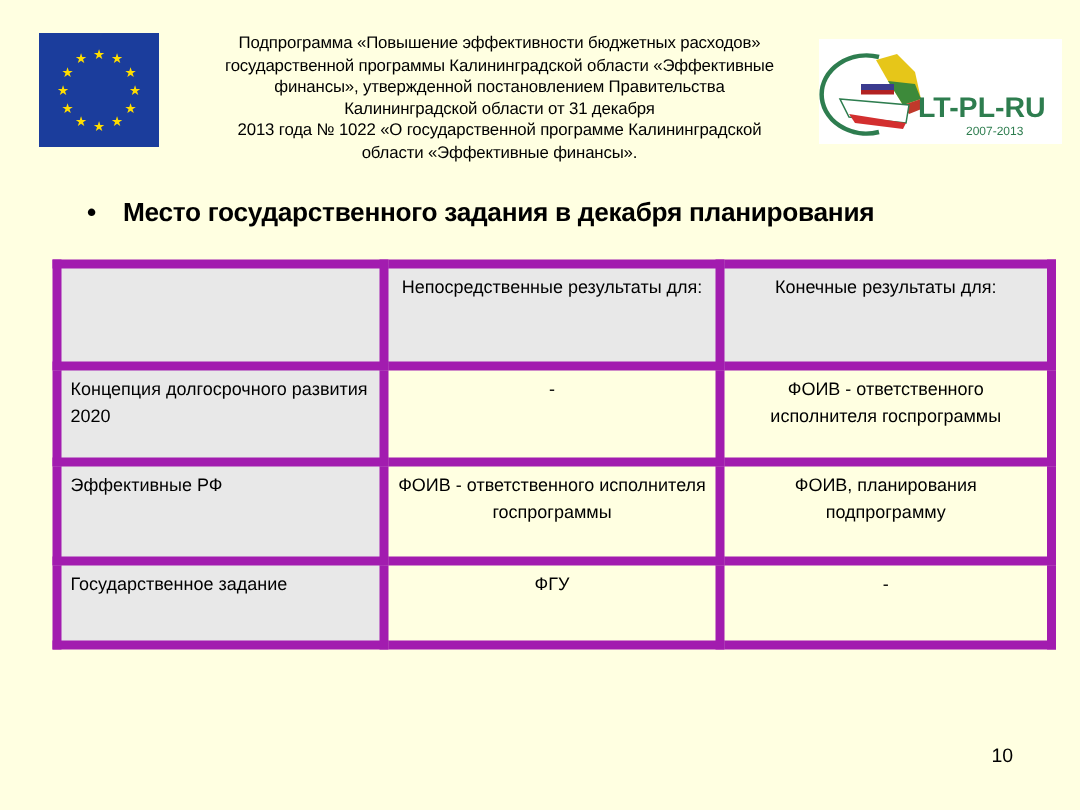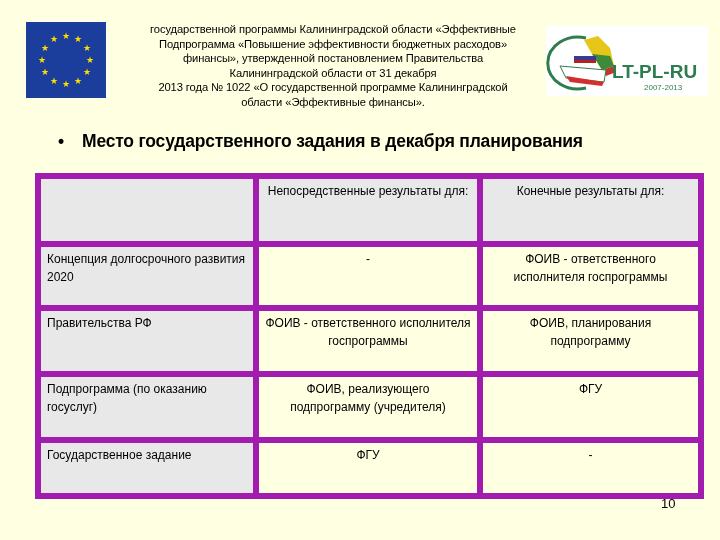--- a/index.html
+++ b/index.html
@@ -70,22 +70,22 @@
       <text x="28" y="62">★</text>
       <text x="19" y="53">★</text>
       <text x="16" y="41">★</text>
       <text x="19" y="29">★</text>
       <text x="28" y="20">★</text>
     </g>
   </svg>
 </div>
 
 <div class="header-text">
+  <div>Подпрограмма «Повышение эффективности бюджетных расходов»</div>
   <div>государственной программы Калининградской области «Эффективные</div>
-  <div>Подпрограмма «Повышение эффективности бюджетных расходов»</div>
   <div>финансы», утвержденной постановлением Правительства</div>
   <div>Калининградской области от 31 декабря</div>
   <div>2013 года № 1022 «О государственной программе Калининградской</div>
   <div>области «Эффективные финансы».</div>
 </div>
 
 <div class="logo">
   <svg viewBox="0 0 162 70" xmlns="http://www.w3.org/2000/svg">
     <path d="M40 12 A30 26 0 1 0 40 62" fill="none" stroke="#2e7d4f" stroke-width="3"></path>
     <polygon points="38,14 52,10 64,22 68,40 56,44 46,28" fill="#e6c619"></polygon>
@@ -110,28 +110,23 @@
     <td class="c1"></td>
     <td class="c2">Непосредственные результаты для:</td>
     <td class="c3">Конечные результаты для:</td>
   </tr>
   <tr class="r1">
     <td class="c1">Концепция долгосрочного развития 2020</td>
     <td class="c2">-</td>
     <td class="c3">ФОИВ - ответственного исполнителя госпрограммы</td>
   </tr>
   <tr class="r2">
-    <td class="c1">Правительства РФ</td>
+    <td class="c1">Эффективные РФ</td>
     <td class="c2">ФОИВ - ответственного исполнителя госпрограммы</td>
     <td class="c3">ФОИВ, планирования подпрограмму</td>
-  </tr>
-  <tr class="r3">
-    <td class="c1">Подпрограмма (по оказанию госуслуг)</td>
-    <td class="c2">ФОИВ, реализующего подпрограмму (учредителя)</td>
-    <td class="c3">ФГУ</td>
   </tr>
   <tr class="r4">
     <td class="c1">Государственное задание</td>
     <td class="c2">ФГУ</td>
     <td class="c3">-</td>
   </tr>
 </tbody>
   </table>
 
 <div class="page-num">10</div>

